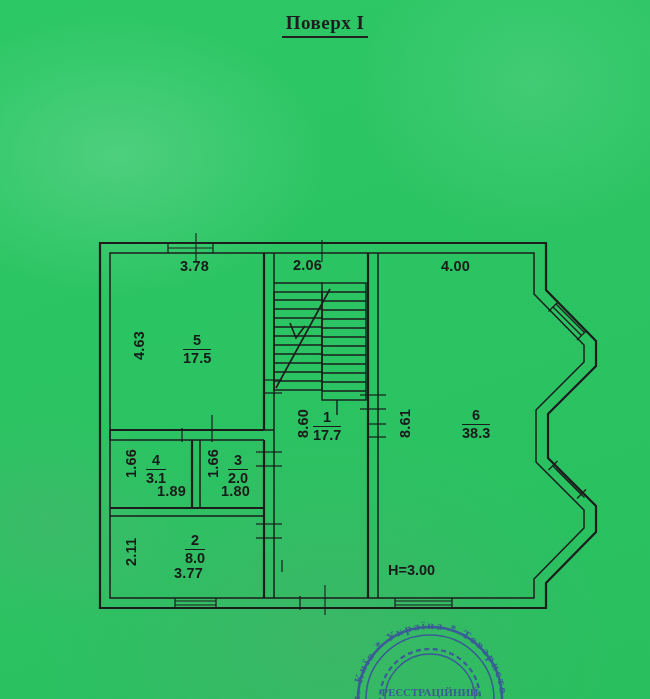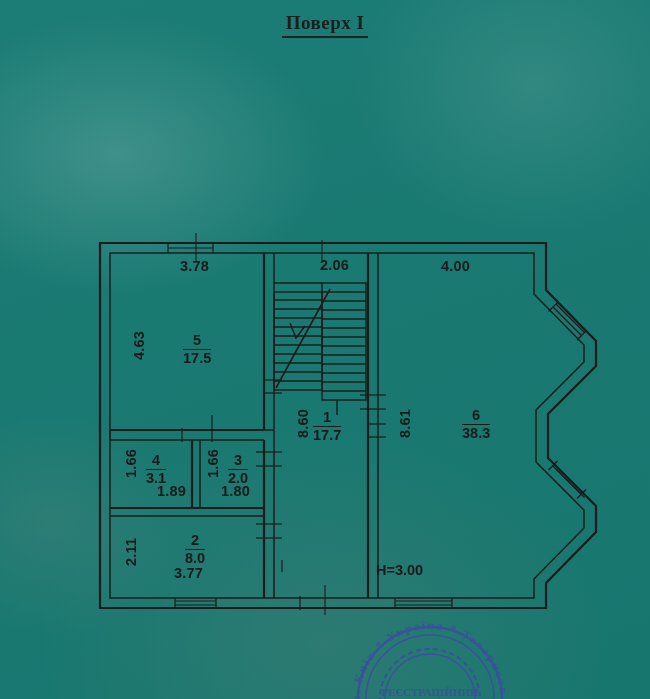--- a/index.html
+++ b/index.html
@@ -7,21 +7,21 @@
     padding: 0;
     background: #b9b8b0;
   }
   body {
     font-family: "Liberation Sans", sans-serif;
   }
   #page {
     position: relative;
     width: 650px;
     height: 699px;
-    background: #0f766e;
+    background: #22c55e;
     overflow: hidden;
   }
   
   #paper-texture {
     position: absolute;
     inset: 0;
     background:
       radial-gradient(ellipse 300px 200px at 18% 22%, rgba(255,255,255,0.16), rgba(255,255,255,0) 70%),
       radial-gradient(ellipse 260px 220px at 82% 12%, rgba(255,255,255,0.10), rgba(255,255,255,0) 70%),
       radial-gradient(ellipse 400px 300px at 50% 92%, rgba(140,138,128,0.18), rgba(0,0,0,0) 72%),
@@ -292,21 +292,21 @@
 
     <line class="dimline" x1="322" y1="240" x2="322" y2="262"></line>
 
     <g>
       <line class="wf" x1="282" y1="560" x2="282" y2="572"></line>
       <line class="wf" x1="300" y1="596" x2="300" y2="610"></line>
     </g>
   </svg>
 
   <div class="lbl dim" style="left:180px; top:259px;">3.78</div>
-  <div class="lbl dim" style="left:320px; top:258px;text-align:center;">2.06</div>
+  <div class="lbl dim" style="left:293px; top:258px;text-align:center;">2.06</div>
   <div class="lbl dim" style="left:435px; top:259px;margin-left:6px;">4.00</div>
   <div class="lbl dim" style="left:157px; top:484px;">1.89</div>
   <div class="lbl dim" style="left:221px; top:484px;">1.80</div>
   <div class="lbl dim" style="left:174px; top:566px;">3.77</div>
 
   <div class="lbl dim vert" style="left:132px; top:360px;">4.63</div>
   <div class="lbl dim vert" style="left:124px; top:478px;">1.66</div>
   <div class="lbl dim vert" style="left:206px; top:478px;">1.66</div>
   <div class="lbl dim vert" style="left:124px; top:566px;">2.11</div>
   <div class="lbl dim vert" style="left:296px; top:438px;">8.60</div>
@@ -335,21 +335,21 @@
   <div class="lbl room" style="left:313px; top:410px;">
     <span class="num">1</span>
     <span class="area">17.7</span>
   </div>
 
   <div class="lbl room" style="left:462px; top:408px;">
     <span class="num">6</span>
     <span class="area">38.3</span>
   </div>
 
-  <div class="lbl height-note" style="left:376px; top:563px;">H=3.00</div>
+  <div class="lbl height-note" style="left:388px; top:563px;">H=3.00</div>
 
   <svg id="stamp" viewBox="0 0 186 186">
     <defs>
       <path id="arc-top" d="M 23,93 A 70,70 0 0 1 163,93"></path>
     </defs>
     <g stroke="#3b4f9e" fill="none">
       <circle cx="93" cy="93" r="72" stroke-width="2.6" stroke="#3b4f9e"></circle>
       <circle cx="93" cy="93" r="64" stroke-width="1.6" stroke="#3b4f9e"></circle>
       <circle cx="93" cy="93" r="50" stroke-width="2.2" stroke-dasharray="5 3.5" stroke="#3b4f9e"></circle>
       <circle cx="93" cy="93" r="45" stroke-width="1.3" stroke="#3b4f9e"></circle>

